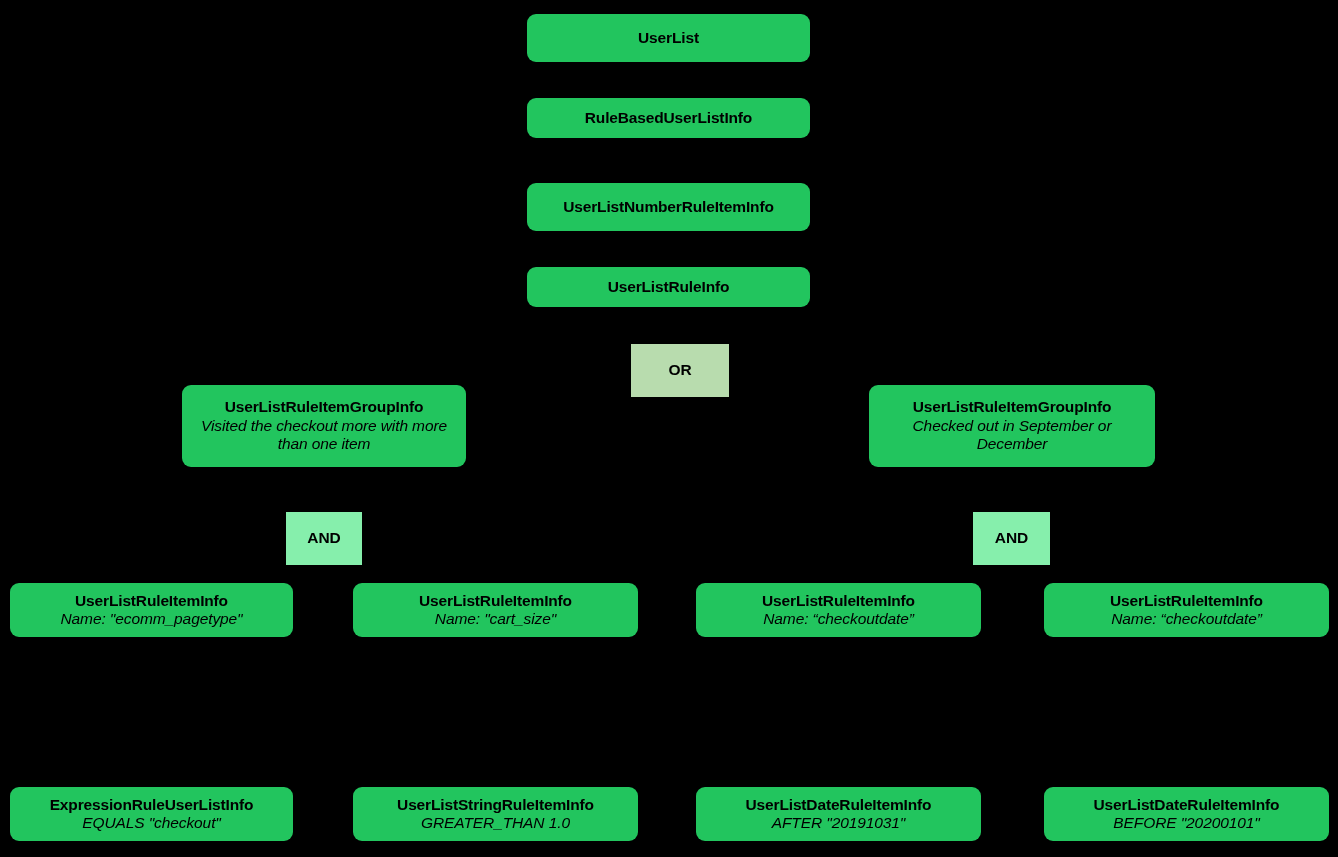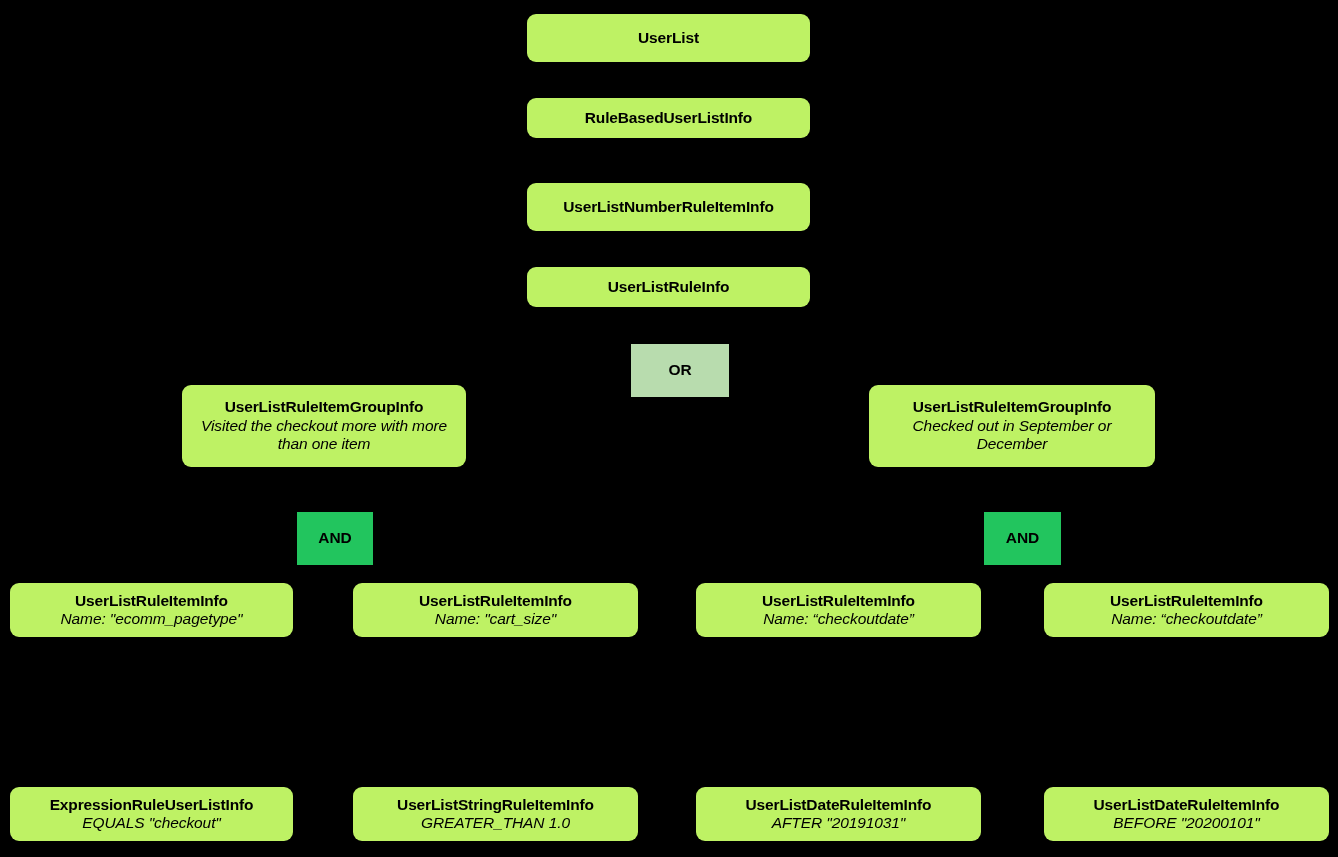--- a/index.html
+++ b/index.html
@@ -39,34 +39,33 @@
     display: flex;
     flex-direction: column;
     align-items: center;
     justify-content: center;
     text-align: center;
     color: #000000;
     line-height: 1.18;
   }
 
   .node.entity {
-    background: #bef264;
+    background: #22c55e;
     border-radius: 9px;
     padding: 20px 10px;
   }
 
   .node.op {
     background: #b8dcae;
     border-radius: 0;
   }
 
   .node.op-and {
-    background: #22c55e;
+    background: #86efac;
     border-radius: 0;
-    margin-left: 11px;
   }
 
   .title {
     font-weight: bold;
     font-size: 15.5px;
     letter-spacing: -0.15px;
     white-space: nowrap;
   }
 
   .subtitle {

